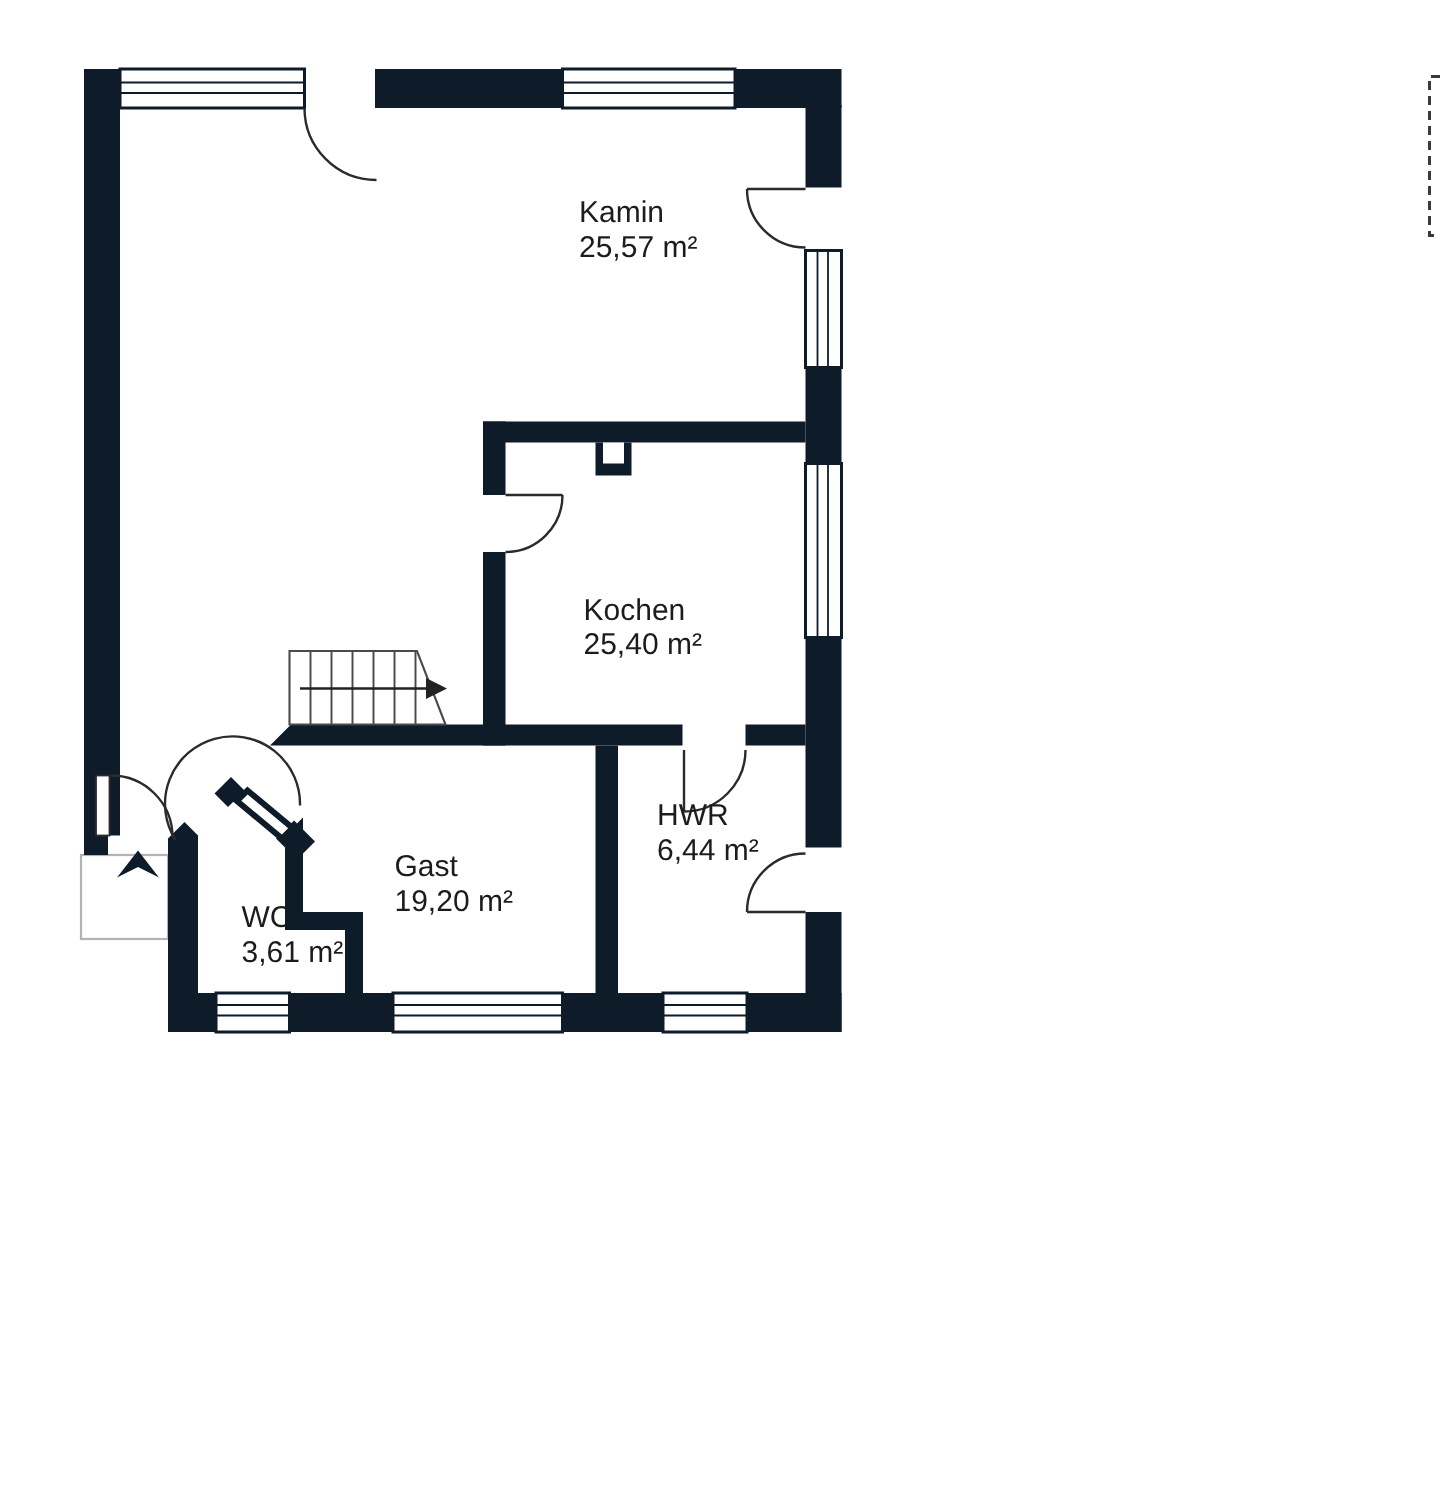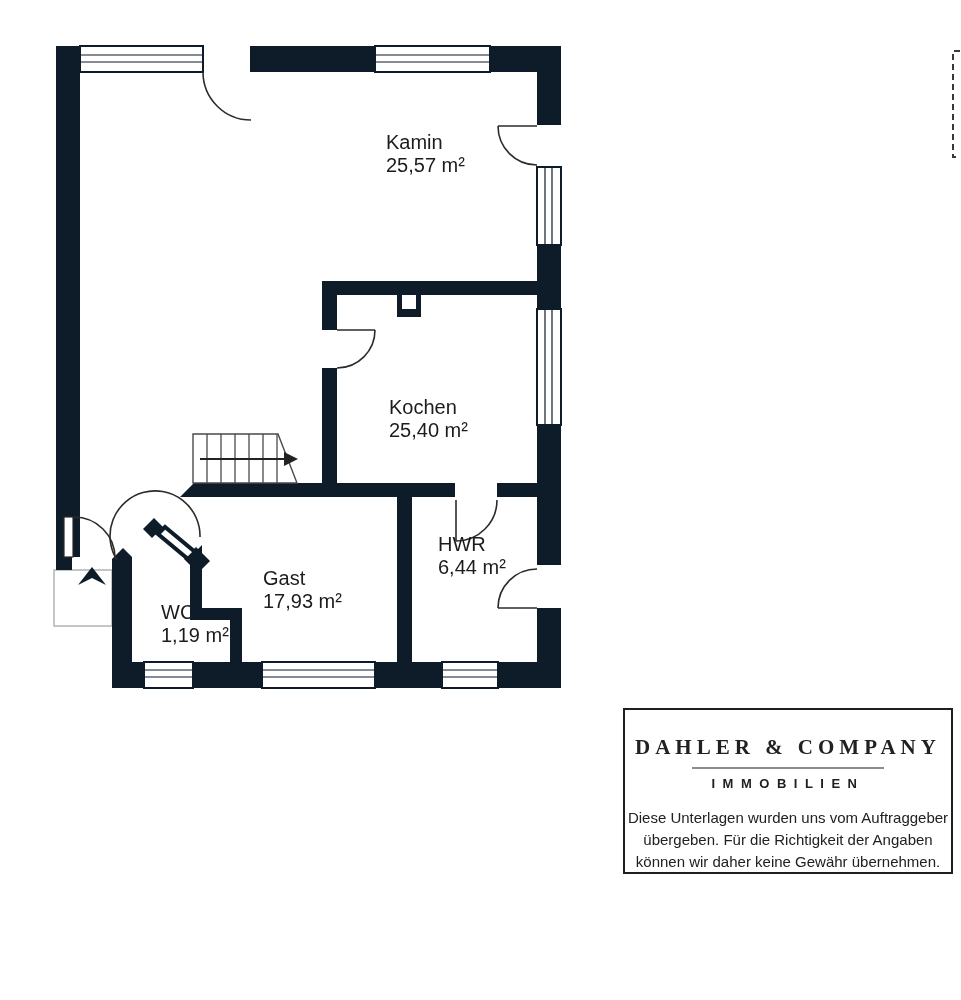--- a/index.html
+++ b/index.html
@@ -207,35 +207,25 @@
   <div class="room-label lbl-kamin">
     <span>Kamin</span>
     <span class="area">25,57 m²</span>
   </div>
   <div class="room-label lbl-kochen">
     <span>Kochen</span>
     <span class="area">25,40 m²</span>
   </div>
   <div class="room-label lbl-gast">
     <span>Gast</span>
-    <span class="area">17,93 m²</span>
+    <span class="area">19,20 m²</span>
   </div>
   <div class="room-label lbl-hwr">
     <span>HWR</span>
     <span class="area">6,44 m²</span>
   </div>
   <div class="room-label lbl-wc">
     <span>WC</span>
-    <span class="area">1,19 m²</span>
-  </div>
-
-  <div class="logo-box">
-    <div class="logo-title">DAHLER &amp; COMPANY</div>
-    <div class="logo-rule"></div>
-    <div class="logo-division">IMMOBILIEN</div>
-    <div class="disclaimer">
-      <span>Diese Unterlagen wurden uns vom Auftraggeber</span>
-      <span>übergeben. Für die Richtigkeit der Angaben</span>
-      <span>können wir daher keine Gewähr übernehmen.</span>
-    </div>
-  </div>
+    <span class="area">3,61 m²</span>
+  </div>
+
 
 </div>
 
 </body></html>

